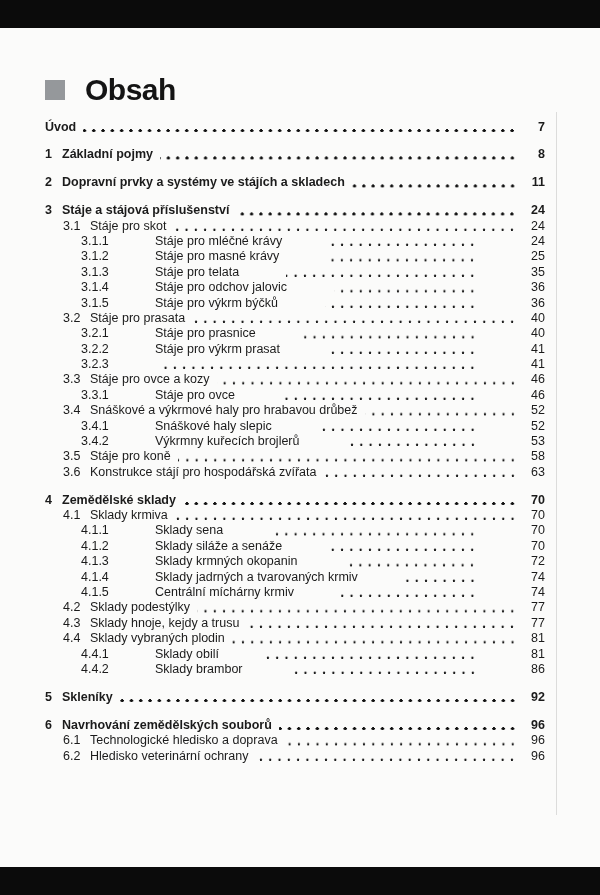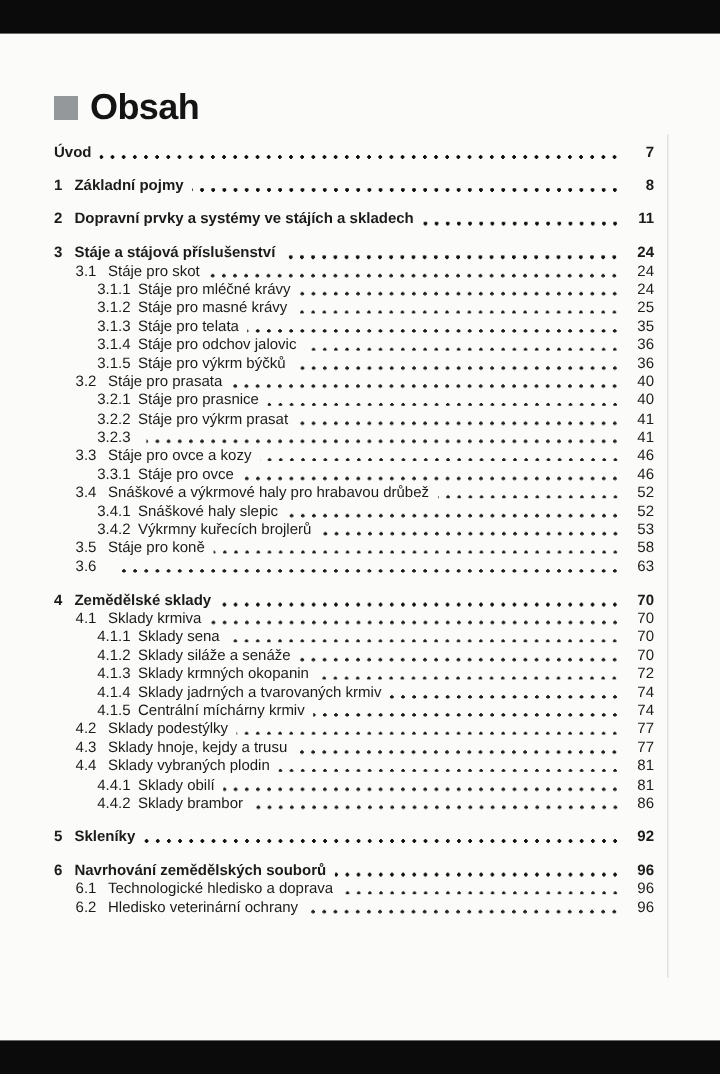--- a/index.html
+++ b/index.html
@@ -17,38 +17,38 @@
   }
   .scan-bar.top { top: 0; }
   .scan-bar.bottom { bottom: 0; }
   .scan-line-v {
     position: absolute; top: 112px; bottom: 80px; left: 556px;
     width: 1px; background: rgba(110,110,110,0.22);
   }
   .content { position: absolute; top: 28px; left: 0; right: 0; }
 
   .title-row {
-    display: flex; align-items: center; gap: 10px;
+    display: flex; align-items: center; gap: 20px;
     margin: 45px 0 2px 45px; height: 34px;
   }
   .title-square { width: 20px; height: 20px; background: #95989b; flex: none; }
   .title-text {
     font-size: 30px; font-weight: 700; letter-spacing: -0.5px; color: #141414;
   }
 
   .toc { padding: 0 55px 0 45px; }
   .row {
     display: flex; align-items: center;
     height: 15.4px; line-height: 15.4px; font-size: 12.5px;
     white-space: nowrap;
   }
   .row.gap { margin-top: 12.5px; }
   .row.bold { font-weight: 700; }
   .lvl1 { padding-left: 18px; }
-  .lvl2 { padding-left: 36px; }
+  .lvl2 { padding-left: 36px; gap: 40px; }
   .num { flex: none; }
   .lvl0 .num { width: 17px; }
   .lvl0 .num.empty { width: 0; }
   .lvl1 .num { width: 27px; }
   .lvl2 .num { width: 34px; }
   .t { flex: none; }
   .leader {
     flex: 1 1 auto; align-self: stretch;
     margin: 0 7px 0 7px; min-width: 12px;
     background-image: radial-gradient(circle at 50% calc(100% - 4.2px), #1e1e1e 1.25px, transparent 1.45px);
@@ -207,20 +207,21 @@
 
   <div class="row lvl1">
     <span class="num">3.5</span>
     <span class="t">Stáje pro koně</span>
     <span class="leader"></span>
     <span class="pg">58</span>
   </div>
 
   <div class="row lvl1">
     <span class="num">3.6</span>
+    <span class="t">Konstrukce stájí pro hospodářská zvířata</span>
     <span class="leader"></span>
     <span class="pg">63</span>
   </div>
 
   <div class="row lvl0 bold gap">
     <span class="num">4</span>
     <span class="t">Zemědělské sklady</span>
     <span class="leader"></span>
     <span class="pg">70</span>
   </div>

